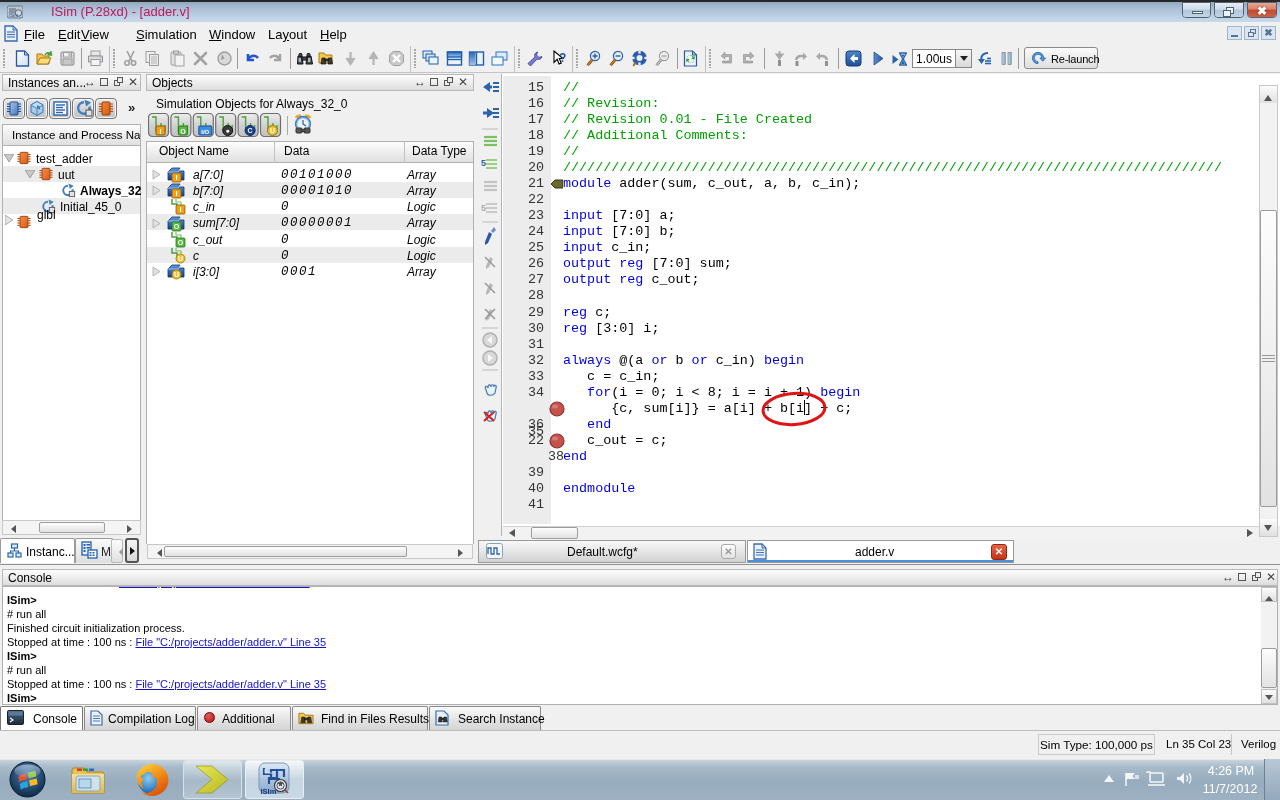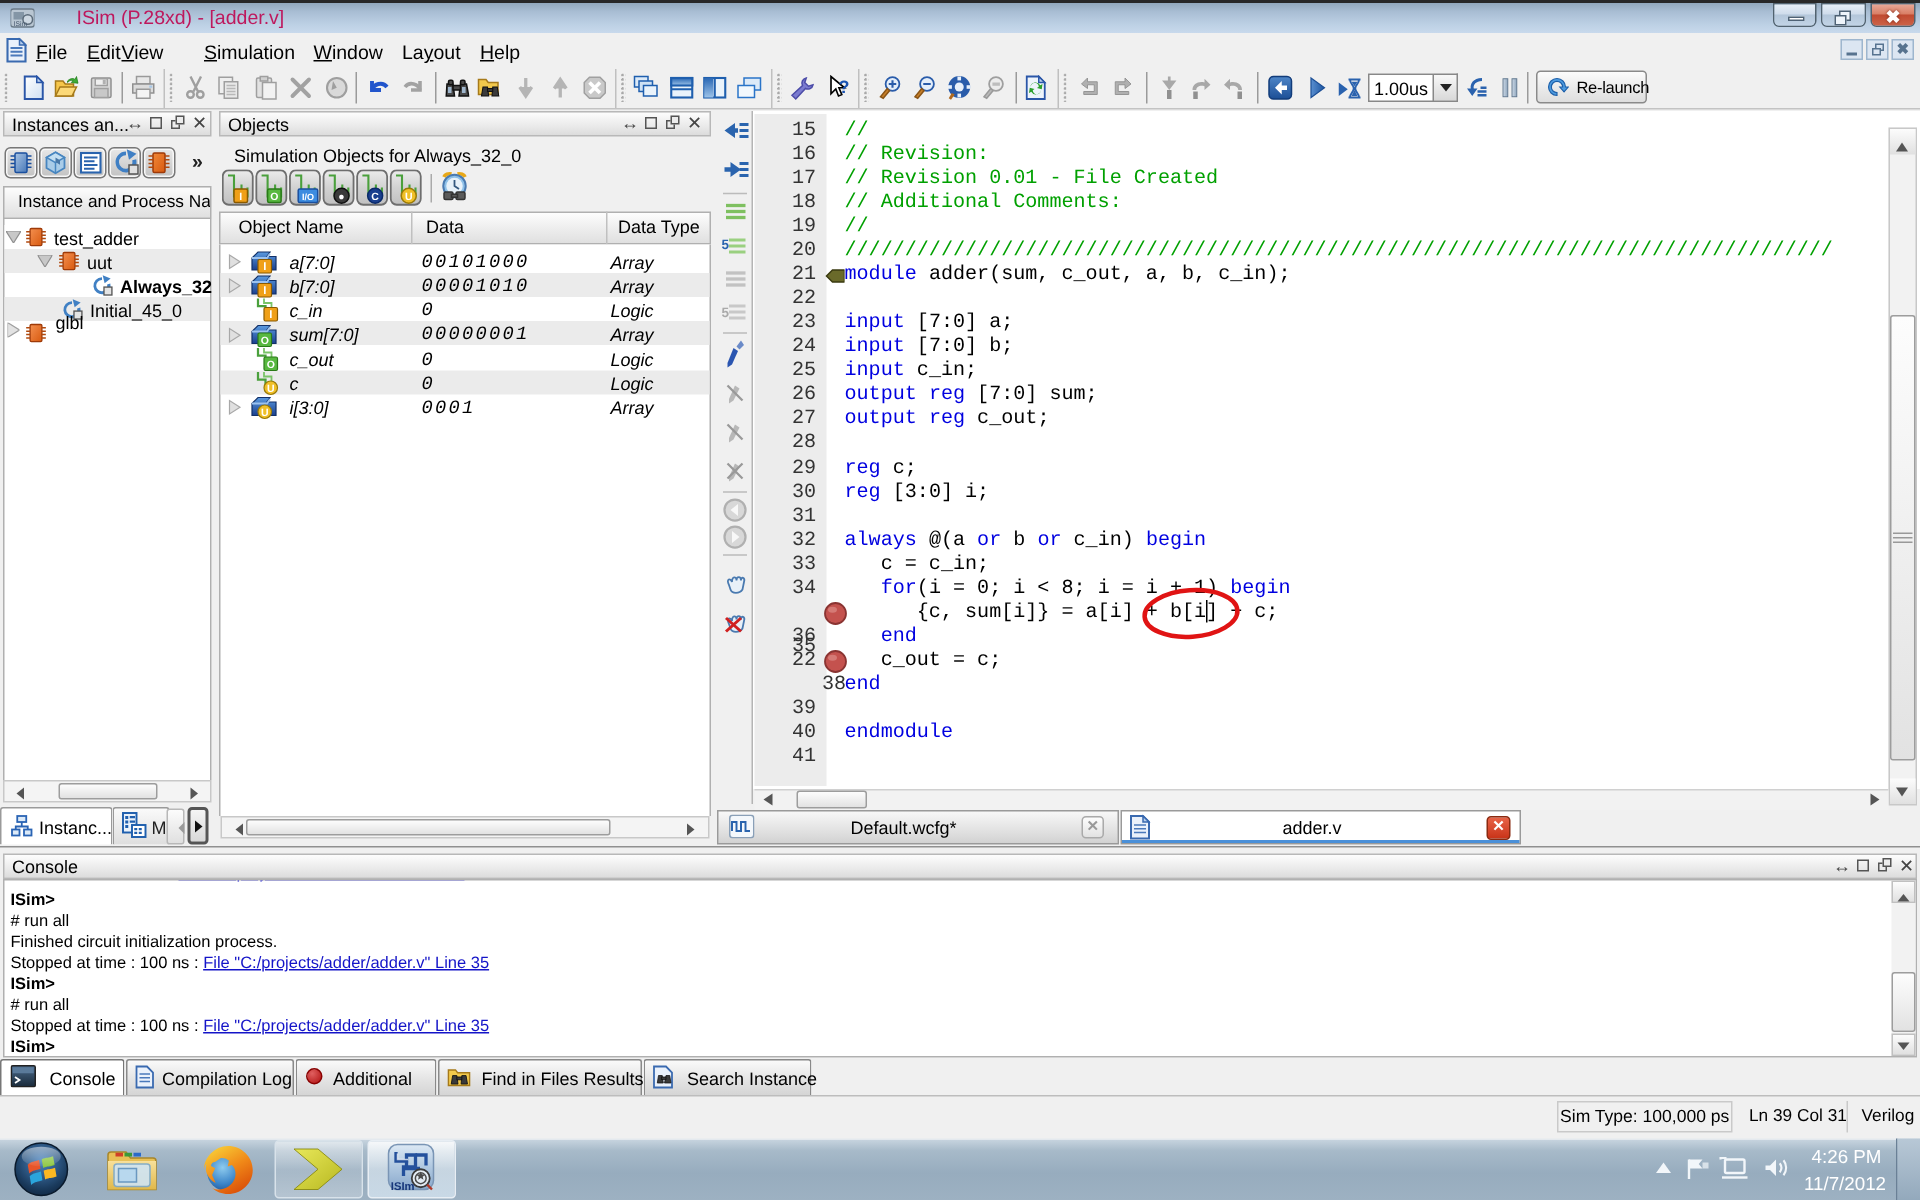--- a/index.html
+++ b/index.html
@@ -971,21 +971,21 @@
         <path d="M9 7h2.5l.8 5H8z"></path>
         <rect x="6" y="8" width="3" height="1.6"></rect>
       </g>
     </svg>
 <div class="abs" style="left:458px;top:712px;font-size:12px">Search Instance</div>
 </div>
 
 <div id="statusarea">
 <div class="abs" style="left:0;top:730px;width:1280px;height:1px;background:#bdbdbd"></div>
 <div class="statbox" style="left:1038px;width:117px;white-space:nowrap;font-size:11.7px">Sim Type: 100,000 ps</div>
-<div class="abs" style="left:1166px;top:738px;font-size:11.5px">Ln 39 Col 31</div>
+<div class="abs" style="left:1166px;top:738px;font-size:11.5px">Ln 35 Col 23</div>
 <div class="abs" style="left:1231px;top:734px;width:1px;height:21px;background:#c9c9c9"></div>
 <div class="abs" style="left:1241px;top:738px;font-size:11.5px">Verilog</div>
 </div>
 
 <div id="taskbararea">
 <div class="abs" style="left:0;top:759px;width:1280px;height:41px;background:linear-gradient(#c6d3de 0%,#a7bac9 18%,#97acbe 55%,#9db1c2 100%);border-top:1px solid #e4e9ee"></div>
 
 <svg class="abs" style="left:9px;top:761px" width="37" height="37" viewBox="0 0 37 37">
  <defs>
   <radialGradient id="gorb" cx="0.5" cy="0.35" r="0.75">

